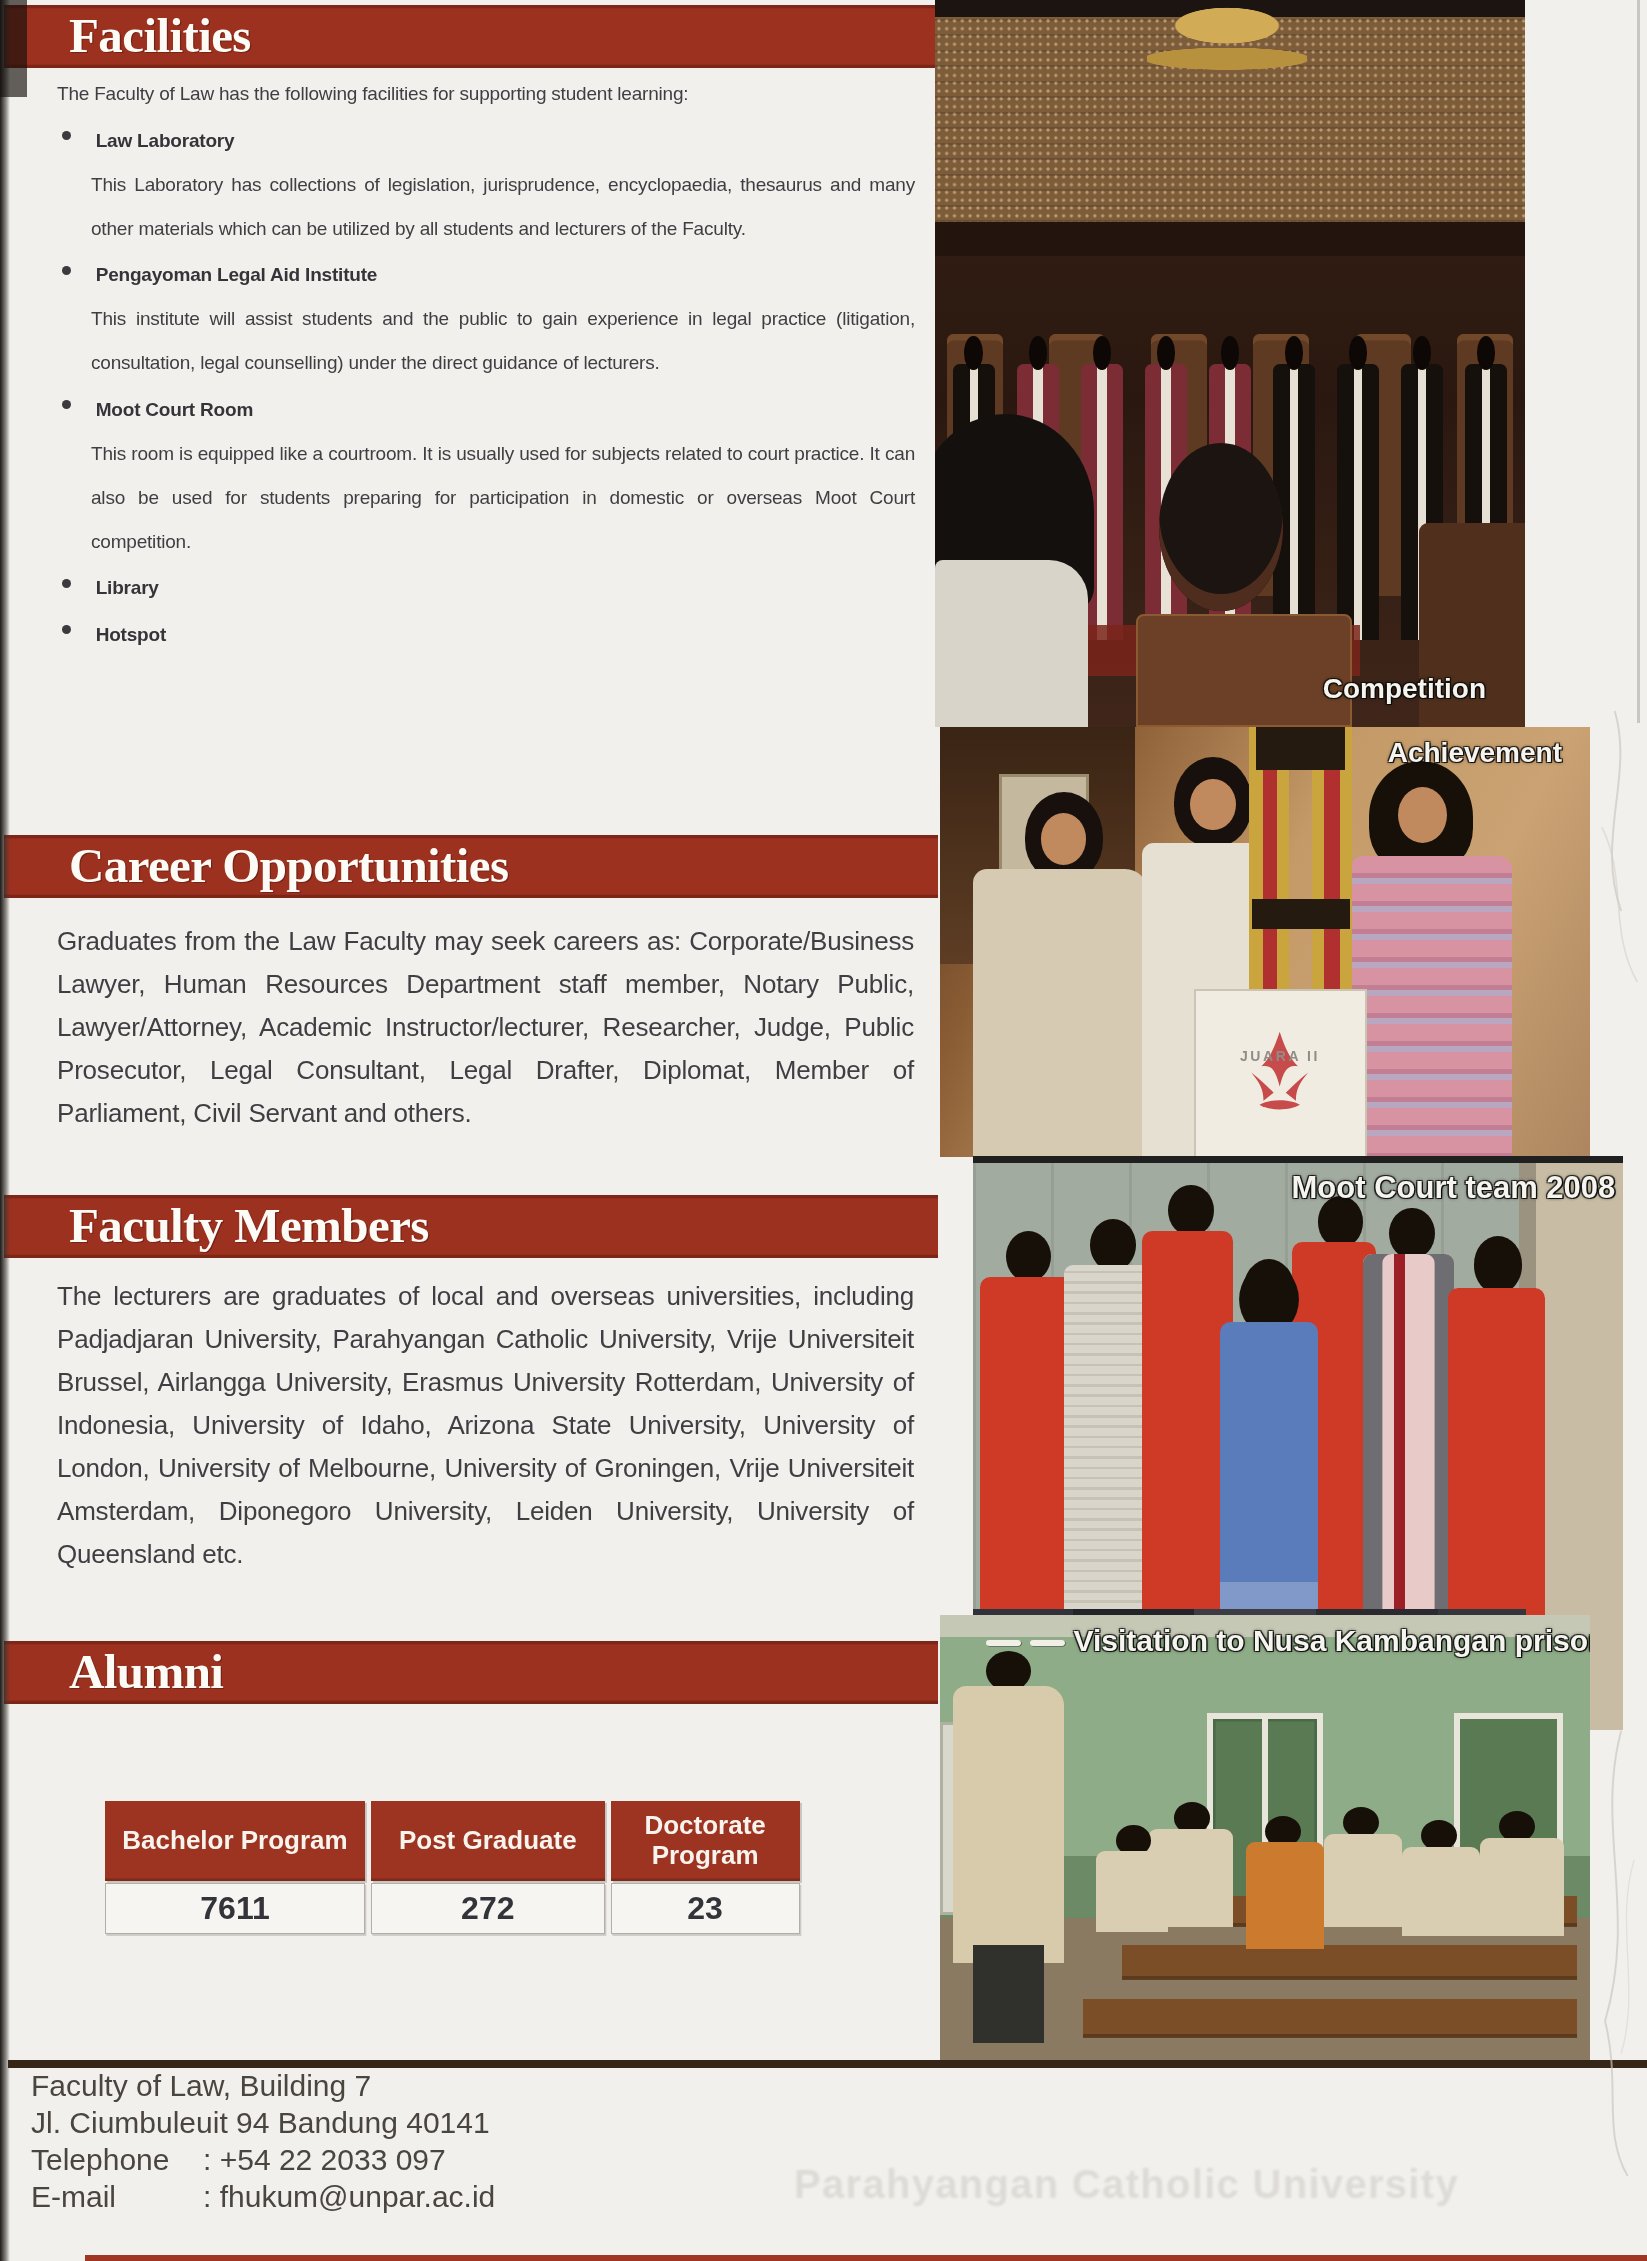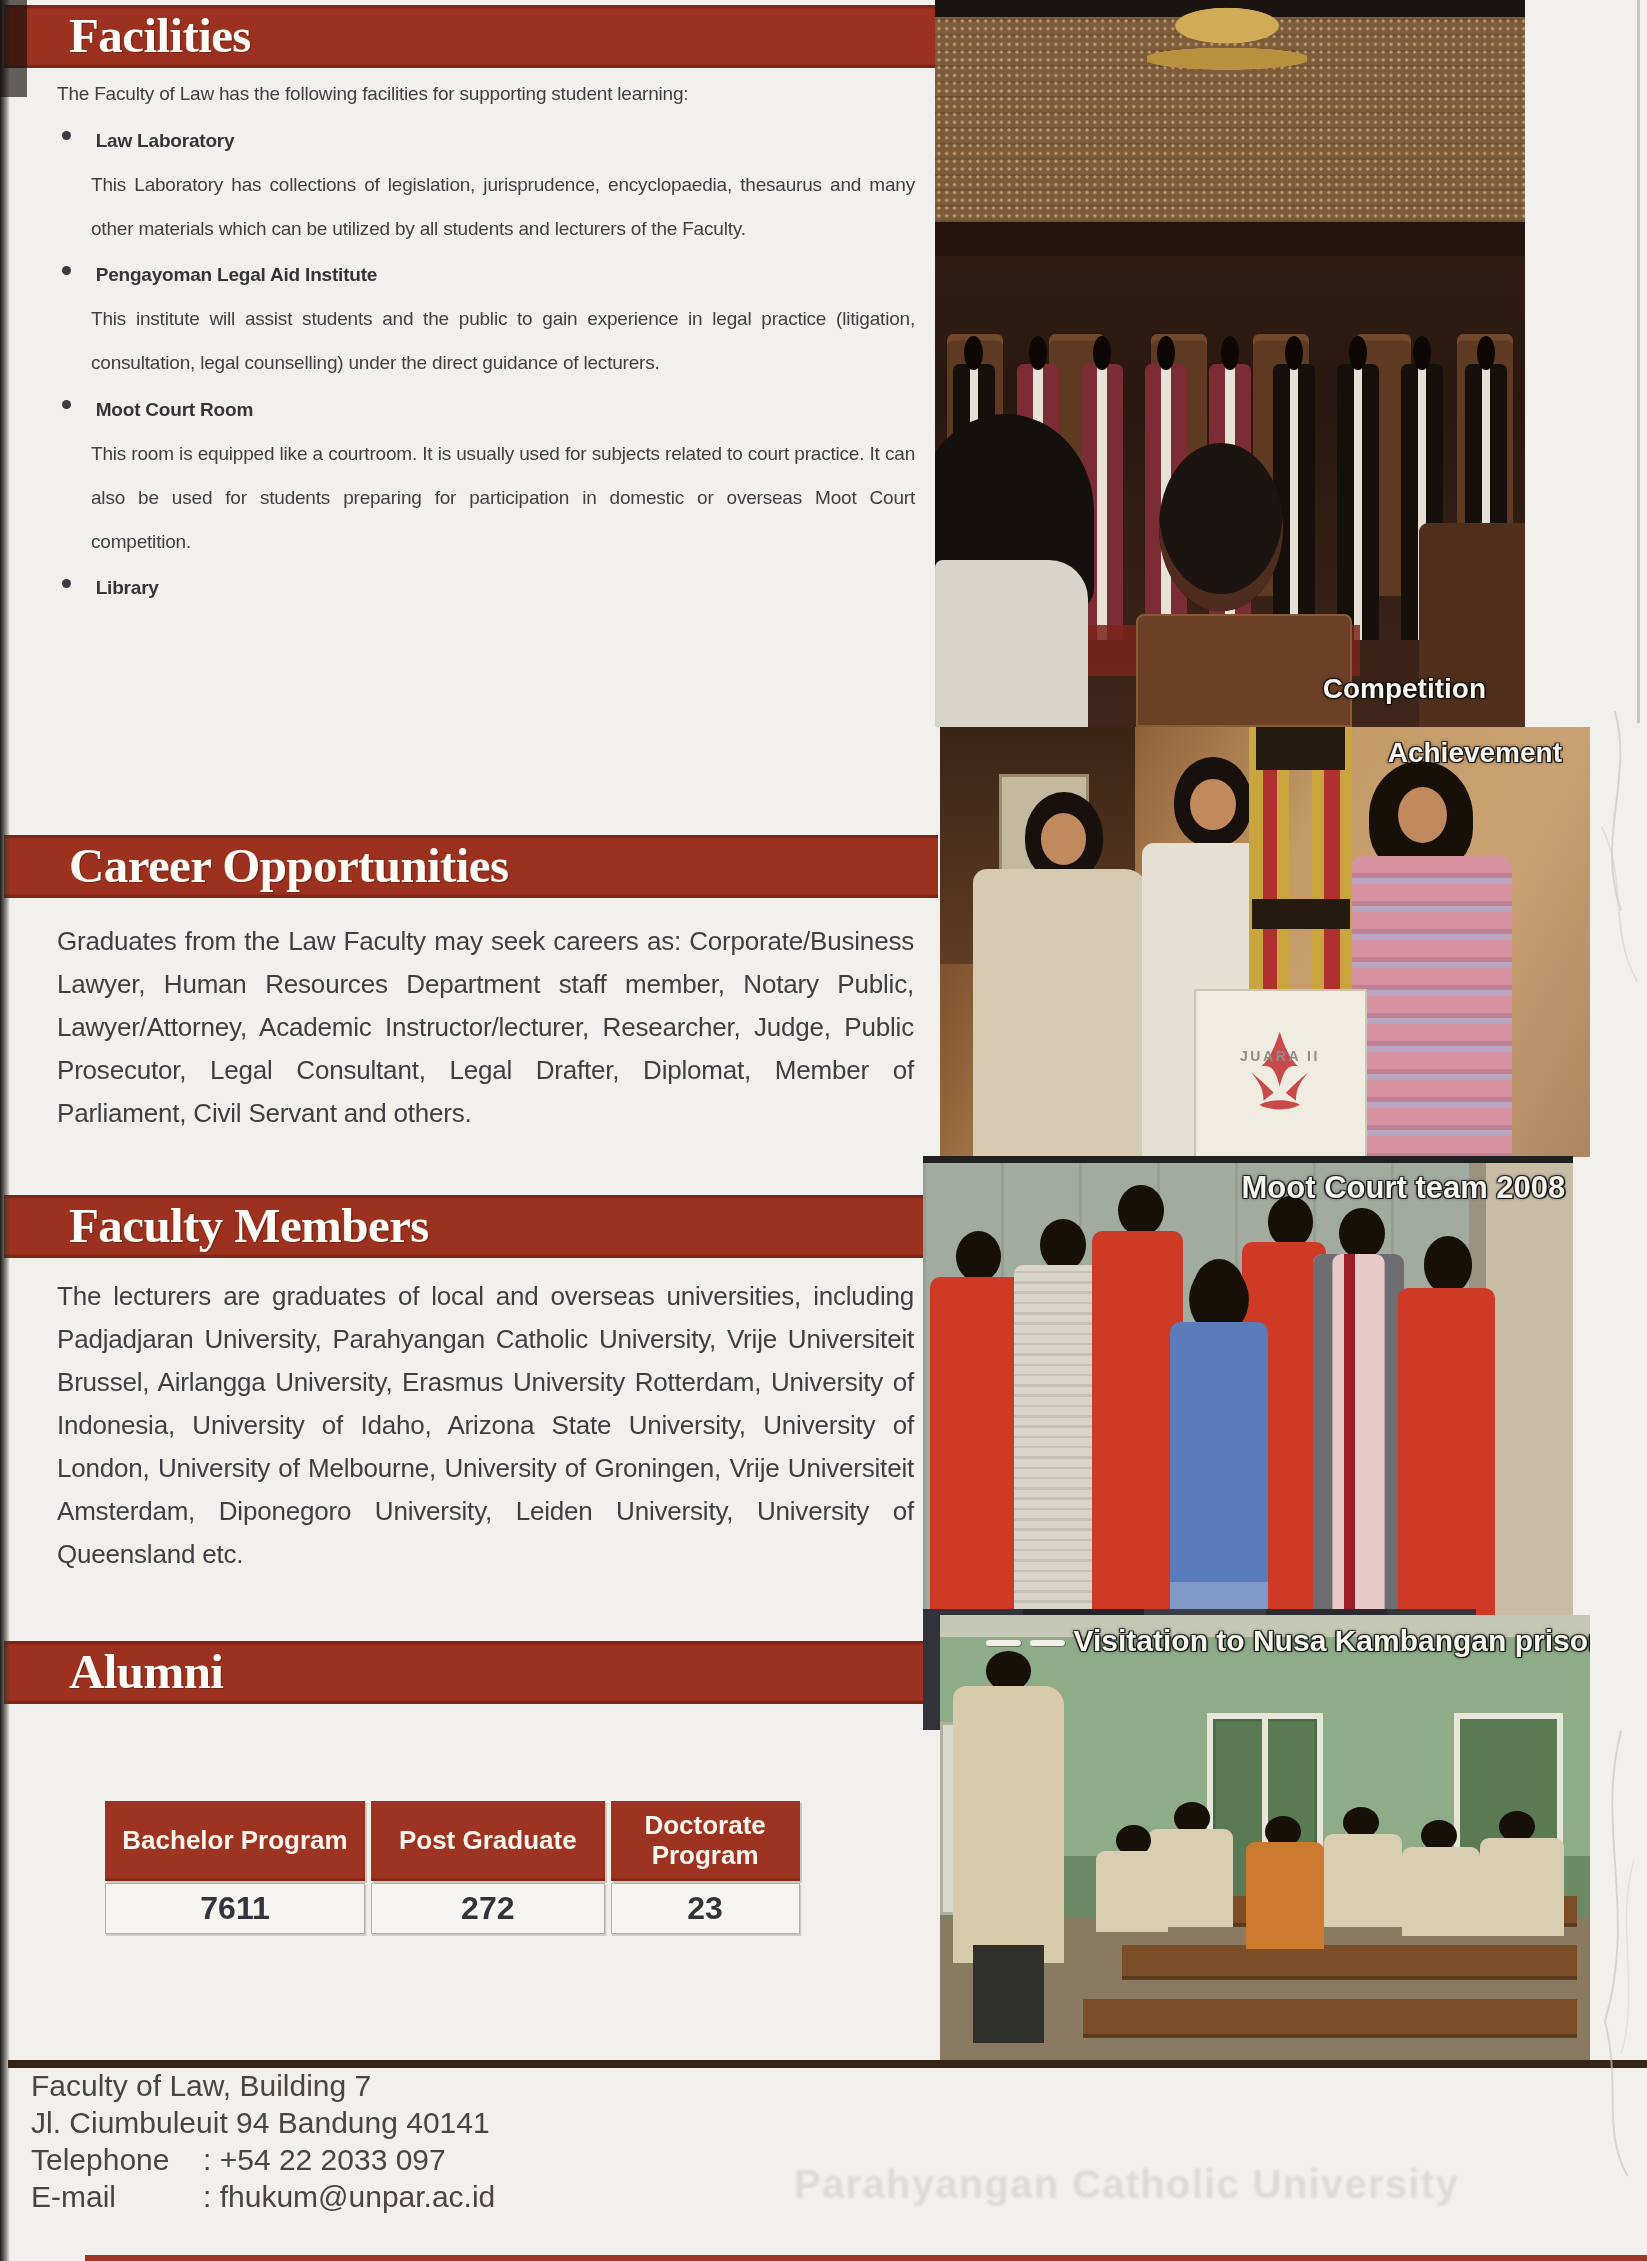--- a/index.html
+++ b/index.html
@@ -84,21 +84,21 @@
                 transparent 40% 60%,#caa43c 60% 70%,#b03030 70% 84%,#caa43c 84% 94%,transparent 94%);}
   .p2-trophy::before{content:'';position:absolute;left:12%;top:0;width:76%;height:13%;background:#241a10;}
   .p2-trophy::after{content:'';position:absolute;left:8%;top:52%;width:84%;height:9%;background:#241a10;}
   .p2-box{left:39%;top:61%;width:26%;height:39%;background:#f0ece2;border:2.6px solid #ccc4b2;}
   .p2-logotext{position:absolute;left:0;top:34%;width:100%;text-align:center;font-size:14px;
                letter-spacing:2.6px;color:#8f8d89;font-weight:700;}
   .p2-w2hair{left:66%;top:8%;width:16%;height:26%;border-radius:50% 50% 40% 40%;background:#171009;}
   .p2-w2body{left:63%;top:30%;width:25%;height:70%;border-radius:14px 14px 0 0;
      background:repeating-linear-gradient(180deg,#d893a3 0 17px,#c27e92 17px 22px,#b9a6c0 22px 28px);}
   
-  #photo3{left:923px;top:1156px;width:650px;height:574px;background-color:#a2aba0;
+  #photo3{left:973px;top:1156px;width:650px;height:574px;background-color:#a2aba0;
           background-image:repeating-linear-gradient(90deg,rgba(0,0,0,.07) 0 3.2px,transparent 3.2px 78px);}
   .p3-topline{left:0;top:0;width:100%;height:6.5px;background:#202020;}
   .p3-col{right:0;top:0;width:16%;height:100%;background:#c8bda4;box-shadow:inset 17px 0 0 #9c9280;}
   .p3-bottom{left:0;bottom:0;width:85%;height:21%;
      background:linear-gradient(90deg,#32323a 0 18%,#23232a 18% 40%,#3c3c44 40% 62%,#2a2a30 62% 84%,#35353c 84%);}
   .p3-head{border-radius:50%;background:#161008;}
   .p3-red{background:#cf3a26;border-radius:10.3px 10.3px 0 0;}
   .p3-stripe{background:repeating-linear-gradient(0deg,#d9d5cb 0 7.8px,#c6c2b6 7.8px 10.3px);border-radius:9px 9px 0 0;}
   .p3-blue{background:#5a7cba;border-radius:10.3px 10.3px 0 0;box-shadow:inset 0 -39px 0 rgba(200,210,230,.35);}
   .p3-pink{background:linear-gradient(90deg,#e8cbc8 0 34%,#9c1f27 34% 46%,#e8cbc8 46%);border-radius:9px 9px 0 0;
@@ -155,20 +155,26 @@
       <div class="bullet-row">
           <span class="dot"></span>
           <span class="blabel">Moot Court Room</span>
         </div>
       <p class="bdesc">This room is equipped like a courtroom. It is usually used for subjects related to court practice. It can also be used for students preparing for participation in domestic or overseas Moot Court competition.</p>
     </div>
     <div>
       <div class="bullet-row">
           <span class="dot"></span>
           <span class="blabel">Library</span>
+        </div>
+    </div>
+    <div>
+      <div class="bullet-row">
+          <span class="dot"></span>
+          <span class="blabel">Hotspot</span>
         </div>
     </div>
   </div>
 
   <div class="band" style="top:835px;">
     <span class="band-title">Career Opportunities</span>
   </div>
   <p class="para" style="top:920px;">Graduates from the Law Faculty may seek careers as: Corporate/Business Lawyer, Human Resources Department staff member, Notary Public, Lawyer/Attorney, Academic Instructor/lecturer, Researcher, Judge, Public Prosecutor, Legal Consultant, Legal Drafter, Diplomat, Member of Parliament, Civil Servant and others.</p>
 
   <div class="band" style="top:1195px;">

